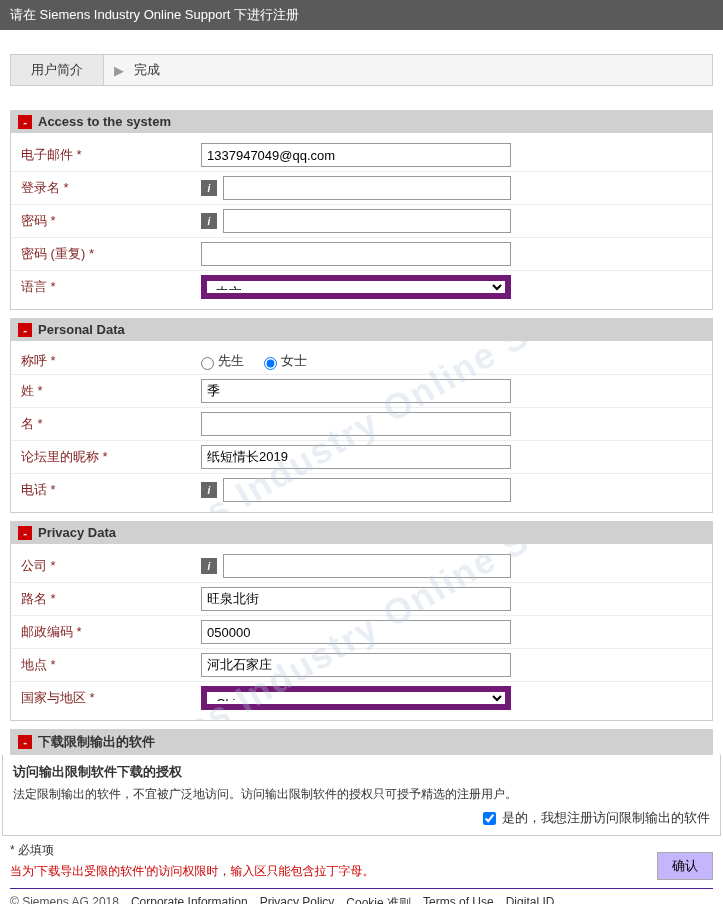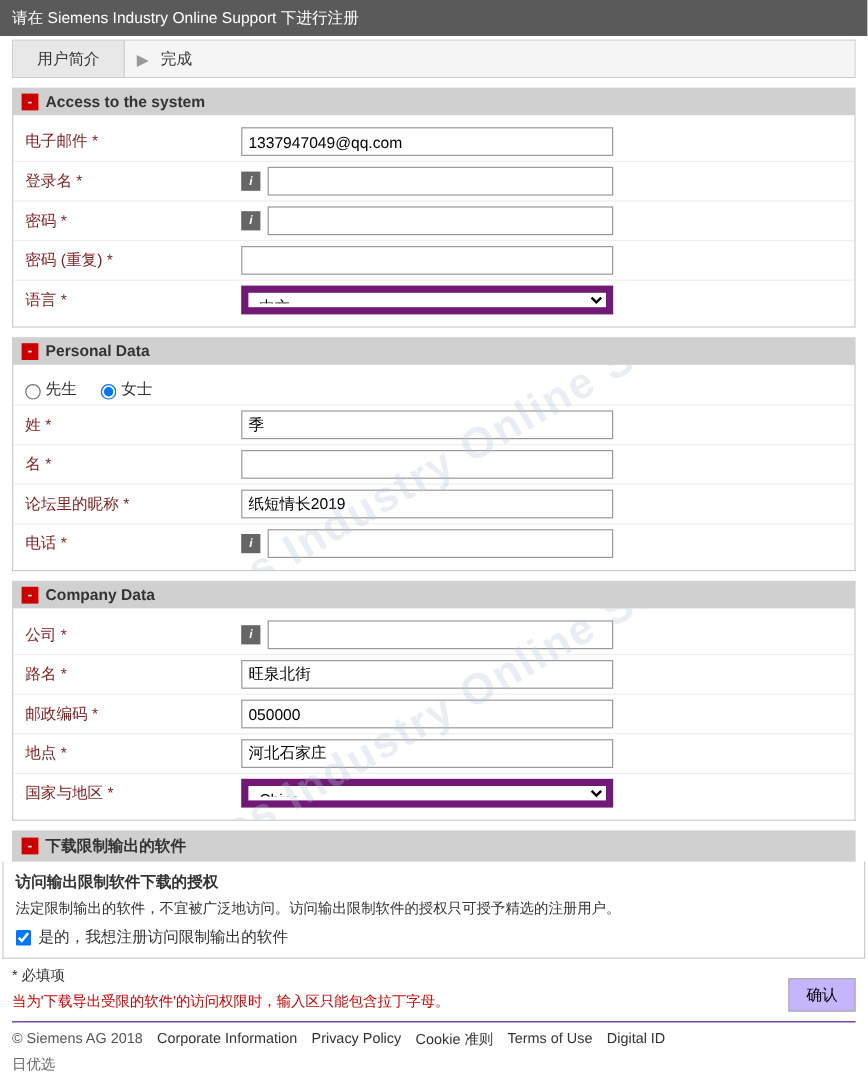--- a/index.html
+++ b/index.html
@@ -148,20 +148,21 @@
       font-size: 12px;
       color: #333;
       margin-bottom: 6px;
       line-height: 1.5;
     }
     .checkbox-row {
       display: flex;
       align-items: center;
       gap: 6px;
       font-size: 13px;
+      justify-content: flex-end;
     }
     .required-note {
       font-size: 12px;
       color: #333;
     }
     .warning-text {
       font-size: 12px;
       color: #cc0000;
       margin-top: 4px;
     }
@@ -217,21 +218,21 @@
       z-index: 0;
     }
   </style>
 </head>
 <body>
 
 <div class="page-header">
   <span>请在  Siemens Industry Online Support 下进行注册</span>
 </div>
 
-<div class="steps-bar" style="margin:3px 10px;">
+<div class="steps-bar" style="margin:24px 10px;">
   <div class="step-item active">
     <span>用户简介</span>
   </div>
   <div class="step-arrow" style="display:flex;align-items:center;padding-left:10px;">
     <span style="margin-right:10px;color:#999;">▶</span>
     <span>完成</span>
   </div>
 </div>
 
 <div class="section-gap"></div>
@@ -287,20 +288,21 @@
 <div class="section-gap"></div>
 <div class="section-header">
   <span class="section-toggle">-</span>
   <span>Personal Data</span>
 </div>
 
 <div class="form-area watermark-area" style="position:relative;">
   <div class="watermark">Siemens Industry Online Support</div>
 
   <div class="form-row">
+    <div class="form-label">称呼 *</div>
     <div class="form-field">
       <div class="radio-group">
         <label class="radio-label">
           <input type="radio" name="salutation" style="">
           <span>先生</span>
         </label>
         <label class="radio-label">
           <input type="radio" name="salutation" checked="" style="">
           <span>女士</span>
         </label>
@@ -334,21 +336,21 @@
     <div class="form-field">
       <span class="info-icon">i</span>
       <input type="text" class="form-input" style="width: 288px;">
     </div>
   </div>
 </div>
 
 <div class="section-gap"></div>
 <div class="section-header">
   <span class="section-toggle">-</span>
-  <span>Company Data</span>
+  <span>Privacy Data</span>
 </div>
 
 <div class="form-area watermark-area" style="position:relative;">
   <div class="watermark">Siemens Industry Online Support</div>
 
   <div class="form-row">
     <div class="form-label">公司 *</div>
     <div class="form-field">
       <span class="info-icon">i</span>
       <input type="text" class="form-input" style="width: 288px;">

